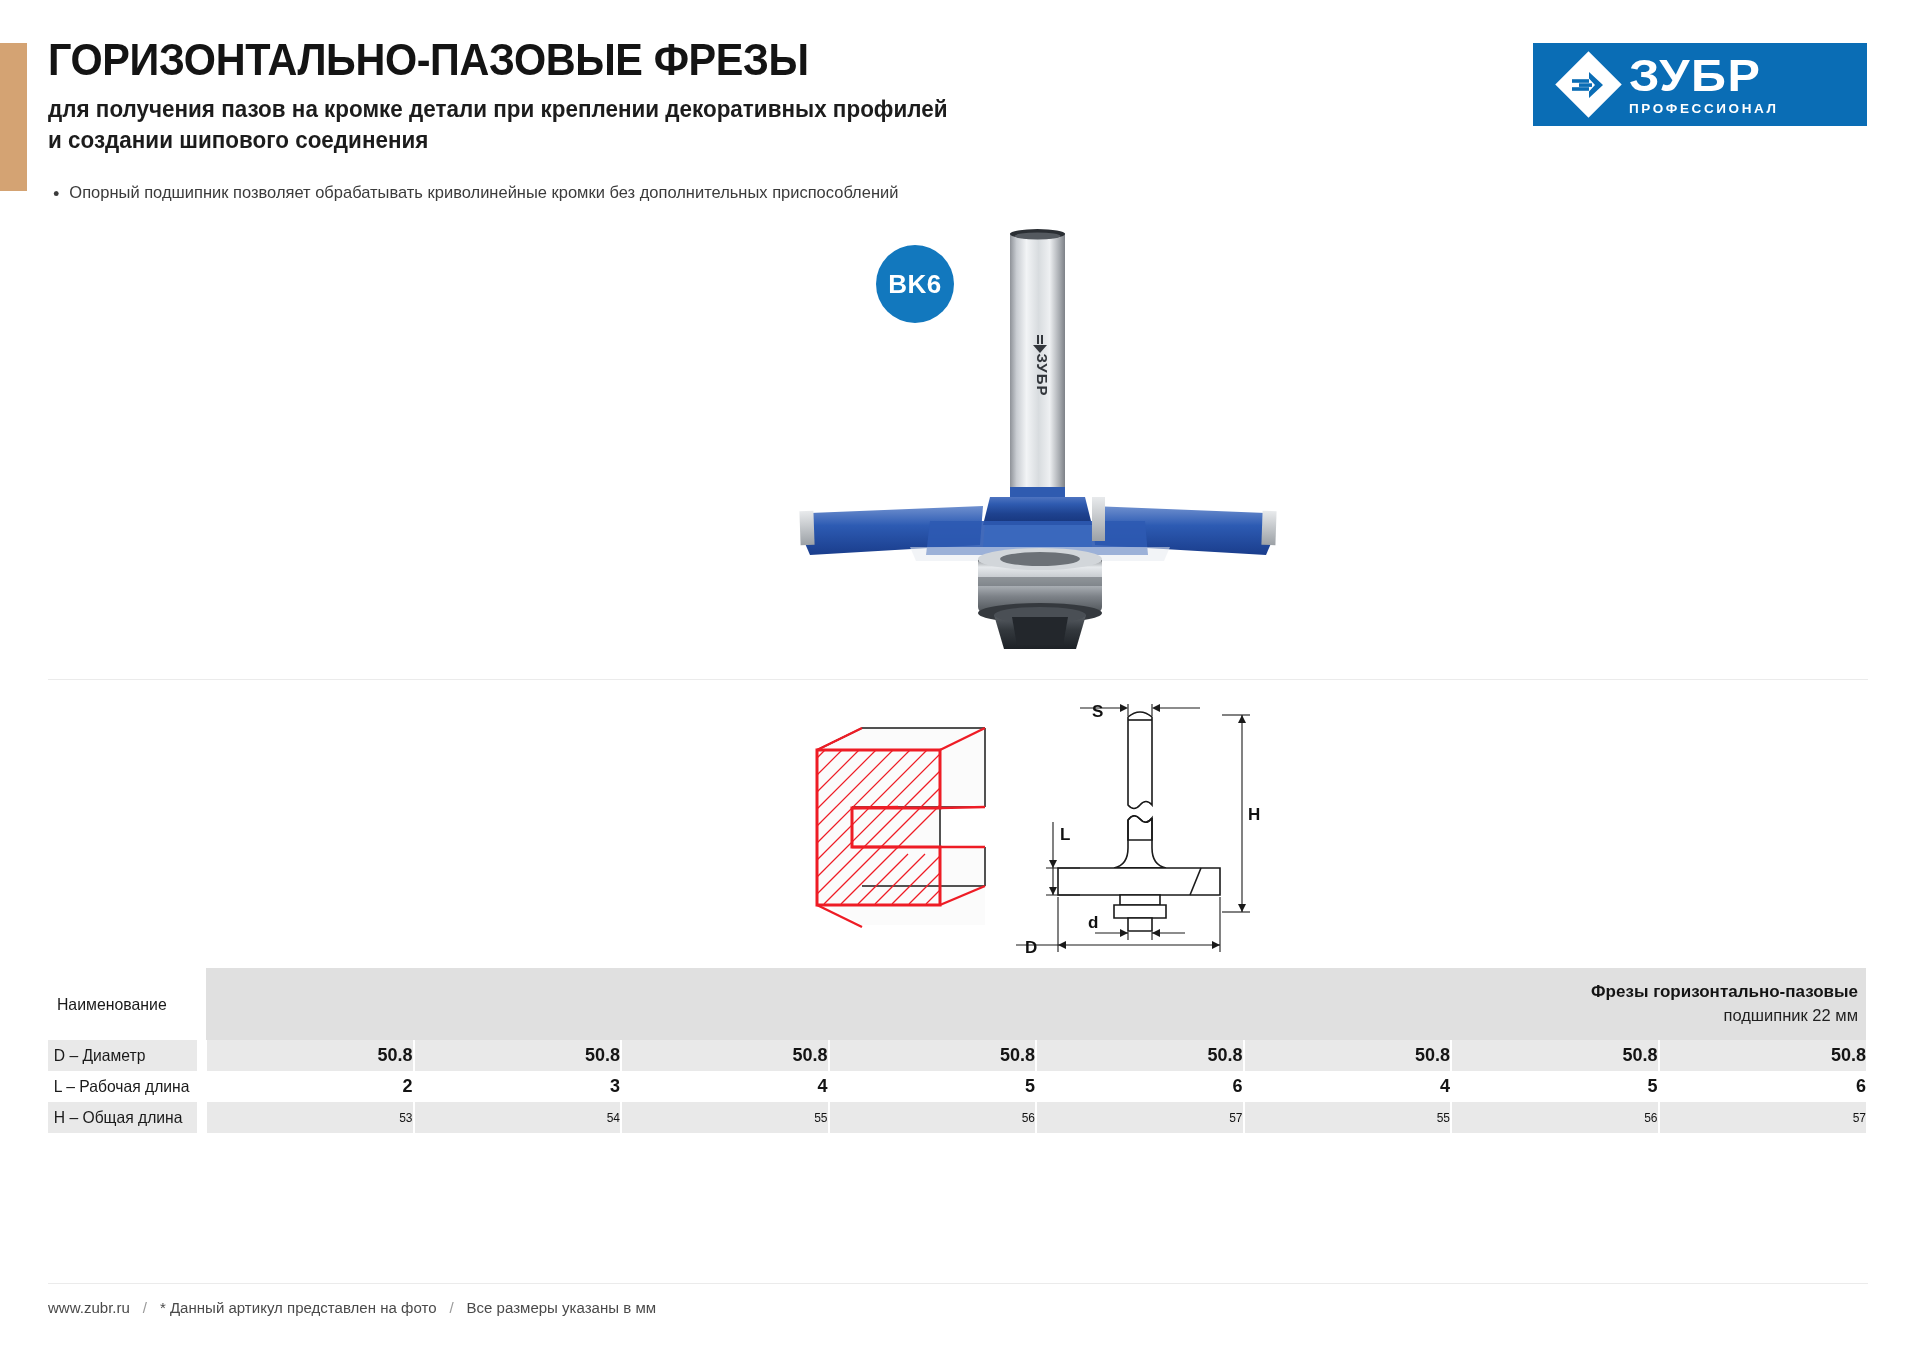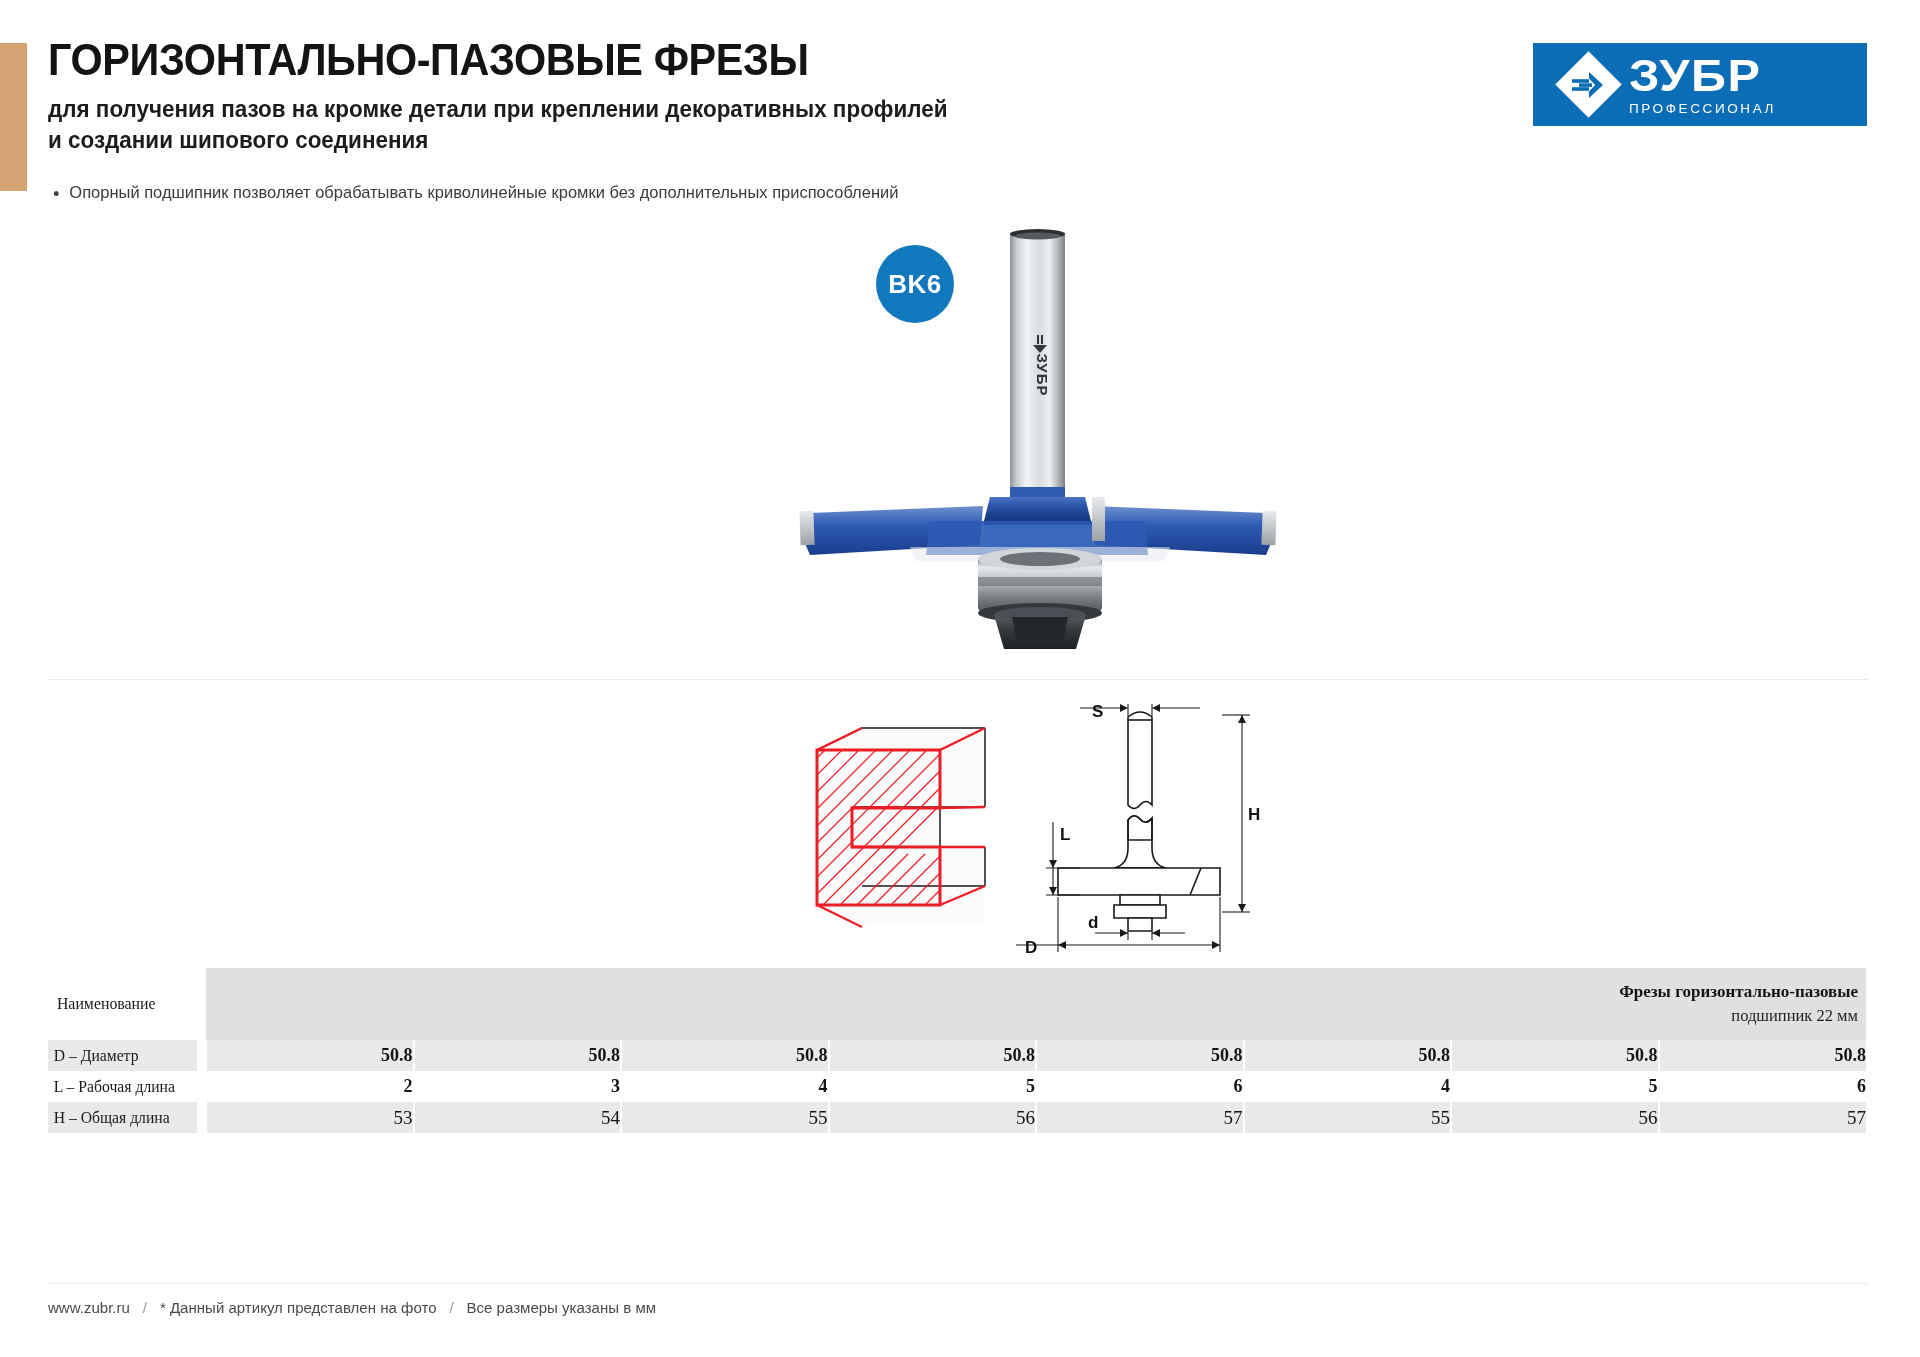--- a/index.html
+++ b/index.html
@@ -65,21 +65,21 @@
     transform: rotate(45deg);
   }
   .logo-mark svg { position: absolute; left: 0; top: 0; }
   .logo-text { margin-left: 10px; line-height: 1; }
   .logo-brand {
     font-size: 45px; font-weight: 700; color: #ffffff;
     letter-spacing: 1.5px;
     transform: scaleX(1.08); transform-origin: left center;
   }
   .logo-sub {
-    font-size: 13.5px; font-weight: 400; color: #ffffff;
+    font-size: 13.5px; font-weight: 700; color: #ffffff;
     letter-spacing: 2.6px; margin-top: 4px; text-align: right;
     transform: scaleX(1.0); transform-origin: right center;
   }
 
   
   .photo { position: absolute; left: 780px; top: 225px; width: 520px; height: 430px; }
   .badge {
     position: absolute; left: 96px; top: 20px;
     width: 78px; height: 78px; border-radius: 50%;
     background: #1278be;
@@ -93,21 +93,21 @@
     background: #ebebeb;
   }
   .divider.top { top: 679px; }
   .divider.bottom { top: 1283px; }
 
   
   .tech { position: absolute; left: 780px; top: 690px; width: 485px; height: 275px; }
 
   
   .table { position: absolute; left: 48px; top: 968px; width: 1818px; }
-  table { border-collapse: collapse; width: 100%; table-layout: fixed; font-family: Liberation Serif, serif; }
+  table { border-collapse: collapse; width: 100%; table-layout: fixed; }
   td, th { padding: 0; text-align: right; vertical-align: middle; }
   col.lbl { width: 158px; }
 
   .row-head td { height: 72px; }
   .c-head-label {
     text-align: left; padding-left: 6px;
     font-size: 16.5px; color: #1a1a1a; font-weight: 400;
     background: #ffffff;
     transform: scaleX(0.96);
   }
@@ -119,21 +119,21 @@
 
   .r-label {
     text-align: left; padding-left: 6px;
     font-size: 16.5px; color: #1a1a1a; white-space: nowrap;
     transform: scaleX(0.95); transform-origin: left center;
   }
   .spec-row td { height: 31px; border-right: 2px solid #ffffff; }
   .spec-row td:last-child { border-right: 0; }
   .spec-row.shaded td { background: #e9e9e9; }
   .spec-row.plain td { background: #ffffff; }
-  .spec-row .v { font-size: 19px; color: #141414; }
+  .spec-row .v { font-size: 12px; color: #141414; }
   .spec-row.bold .v { font-weight: 700; font-size: 18px; }
 
   .art-row td { height: 88px; background: #ebebeb; border-right: 2px solid #ffffff; }
   .art-row td:last-child { border-right: 0; }
   .art-row td.r-label { background: #ebebeb; }
   .art-row .v { font-size: 17px; color: #1a1a1a; white-space: nowrap; }
   .gap-row td { height: 9px; background: #ffffff; border: 0; }
 
   
   .footer {

